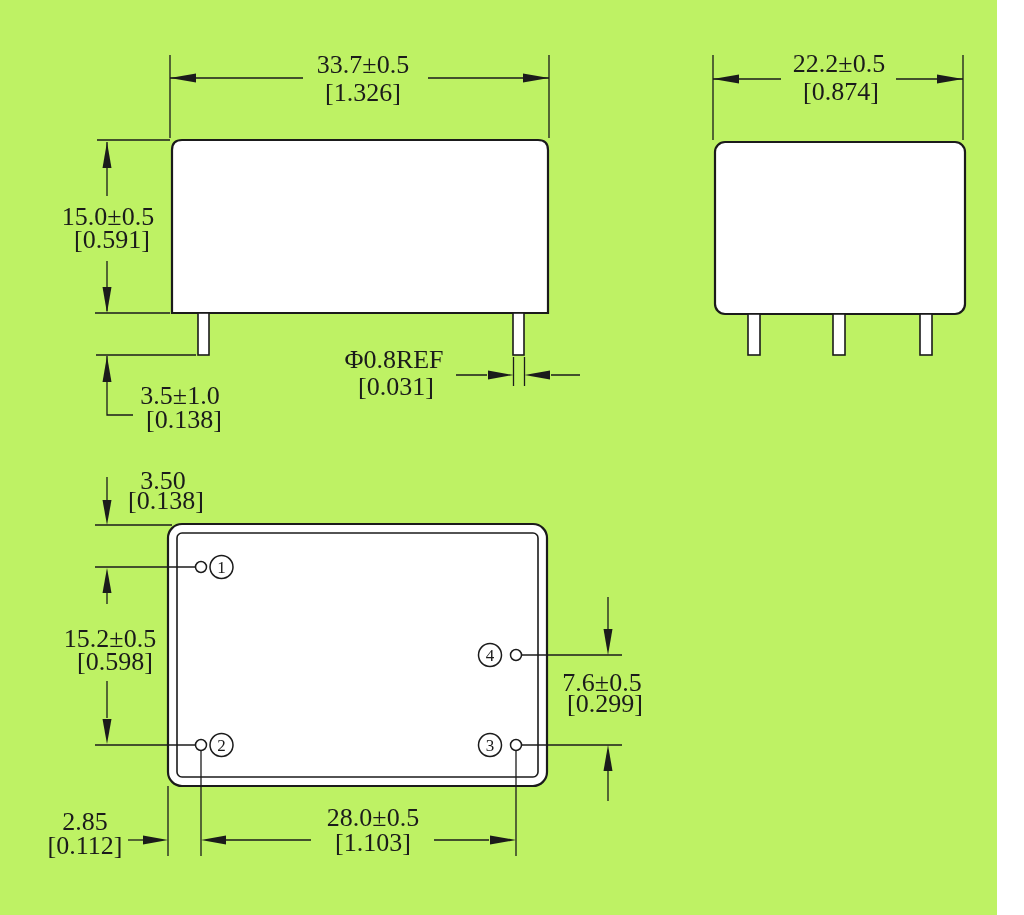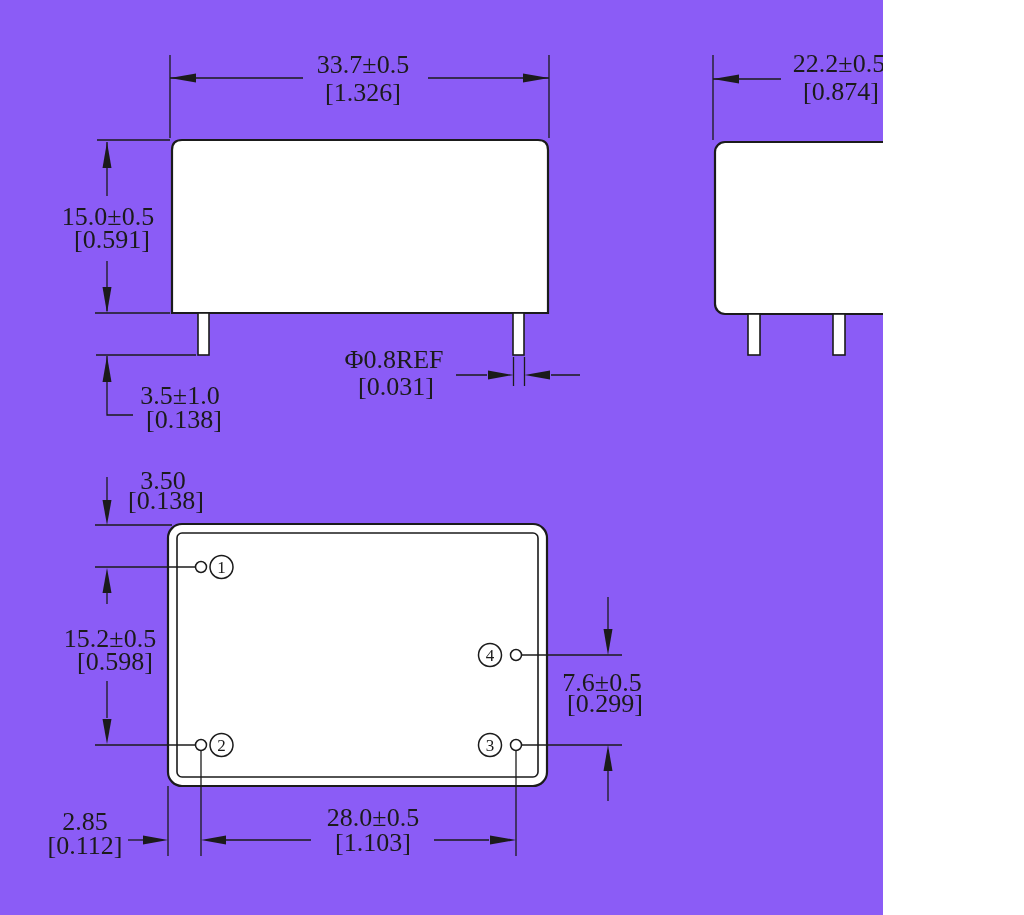--- a/index.html
+++ b/index.html
@@ -1,16 +1,16 @@
 <!DOCTYPE html>
 <html><head>
 <meta charset="utf-8">
 <style>
   html,body{margin:0;padding:0;background:#ffffff;}
-  .canvas{position:relative;width:883px;height:915px;background:#8b5cf6;overflow:hidden;}
+  .canvas{position:relative;width:997px;height:915px;background:#bef264;overflow:hidden;}
   svg{display:block;}
   .ln{stroke:#1b1b1b;stroke-width:1.3;fill:none;}
   .body{stroke:#1b1b1b;stroke-width:2.2;fill:#ffffff;}
   .inner{stroke:#1b1b1b;stroke-width:1.6;fill:none;}
   .pin{stroke:#1b1b1b;stroke-width:1.6;fill:#ffffff;}
   .arw{fill:#1b1b1b;stroke:none;}
   .dim-text{font-family:"Liberation Serif","DejaVu Serif",serif;font-size:26px;fill:#1b1b1b;text-anchor:middle;}
   .pin-digit{font-family:"Liberation Serif","DejaVu Serif",serif;font-size:17px;fill:#1b1b1b;text-anchor:middle;}
   .pin-circle{stroke:#1b1b1b;stroke-width:1.5;fill:#ffffff;}
 </style>

